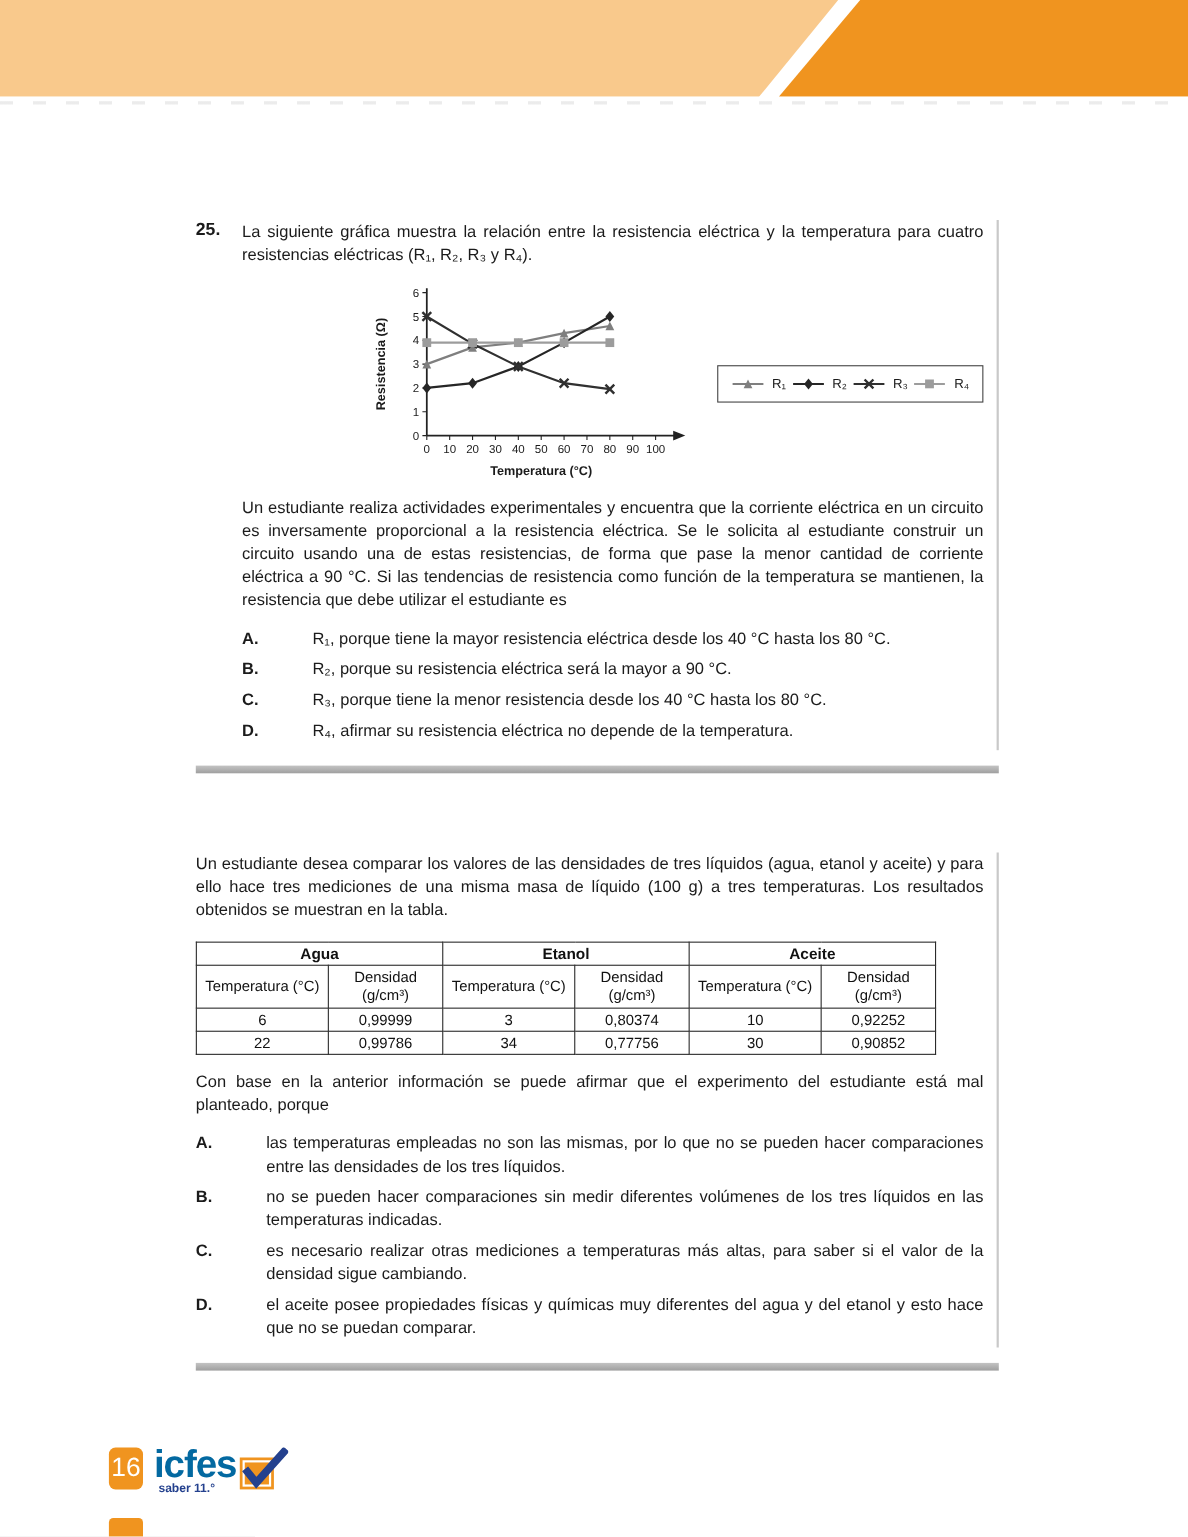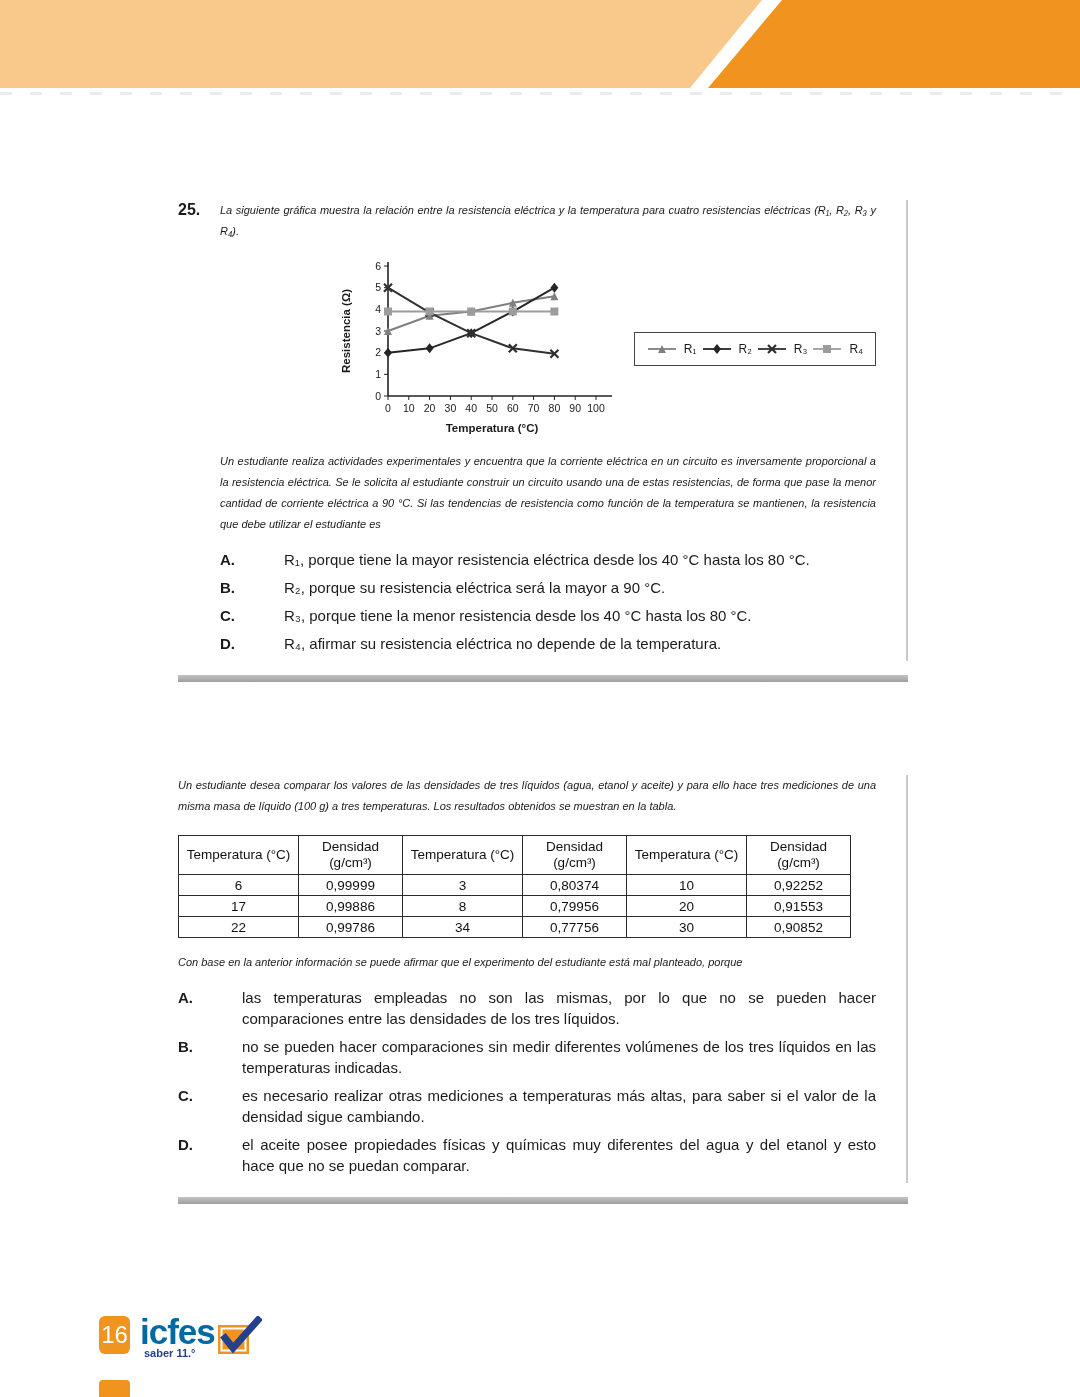--- a/index.html
+++ b/index.html
@@ -28,24 +28,24 @@
     clip-path: polygon(782px 0, 1080px 0, 1080px 88px, 708px 88px);
   }
   .band-dashes {
     position: absolute; top: 92px; left: 0; width: 1080px; height: 3px;
     background: repeating-linear-gradient(90deg, #dcdcdc 0 12px, transparent 12px 30px);
     opacity: .55;
   }
 
   
   .question { position: absolute; left: 178px; width: 730px; }
-  .q-inner { display: flex; border-right: 2px solid #c9c9c9; padding-right: 30px; }
+  .q-inner { display: flex; border-right: 2px solid #c9c9c9; padding-right: 12px; }
   .q-number { width: 42px; flex: 0 0 42px; font-weight: bold; font-size: 16px; padding-top: 1px; }
   .q-content { flex: 1; min-width: 0; }
-  .q-text { margin: 0 0 0 0; font-size: 11px; line-height: 21px; text-align: justify; font-style: italic; }
+  .q-text { margin: 0 0 0 0; font-size: 15px; line-height: 21px; text-align: justify; }
   .h-bar {
     height: 7px; margin-top: 14px;
     background: linear-gradient(#c3c3c3, #9f9f9f);
   }
 
   
   .options { margin-top: 14px; }
   .option { display: flex; margin-bottom: 7px; }
   .opt-letter { flex: 0 0 44px; font-weight: bold; font-size: 15px; line-height: 21px; }
   .opt-text { flex: 1; font-size: 15px; line-height: 21px; text-align: justify; margin-left: 20px; }
@@ -245,20 +245,25 @@
           <colgroup>
             <col class="col-temp">
               <col class="col-dens">
             <col class="col-temp">
               <col class="col-dens">
             <col class="col-temp">
               <col class="col-dens">
           </colgroup>
           <thead>
             <tr>
+              <th class="group" colspan="2">Agua</th>
+              <th class="group" colspan="2">Etanol</th>
+              <th class="group" colspan="2">Aceite</th>
+            </tr>
+            <tr>
               <th class="sub">Temperatura (°C)</th>
               <th class="sub">Densidad
 (g/cm³)</th>
               <th class="sub">Temperatura (°C)</th>
               <th class="sub">Densidad
 (g/cm³)</th>
               <th class="sub">Temperatura (°C)</th>
               <th class="sub">Densidad
 (g/cm³)</th>
             </tr>
@@ -266,28 +271,20 @@
           <tbody id="density-table-body">
               <tr>
                 <td>6</td>
                 <td>0,99999</td>
                 <td>3</td>
                 <td>0,80374</td>
                 <td>10</td>
                 <td>0,92252</td>
               </tr>
               <tr>
-                <td>17</td>
-                <td>0,99886</td>
-                <td>8</td>
-                <td>0,79956</td>
-                <td>20</td>
-                <td>0,91553</td>
-              </tr>
-              <tr>
                 <td>22</td>
                 <td>0,99786</td>
                 <td>34</td>
                 <td>0,77756</td>
                 <td>30</td>
                 <td>0,90852</td>
               </tr>
             </tbody>
         </table>
 

